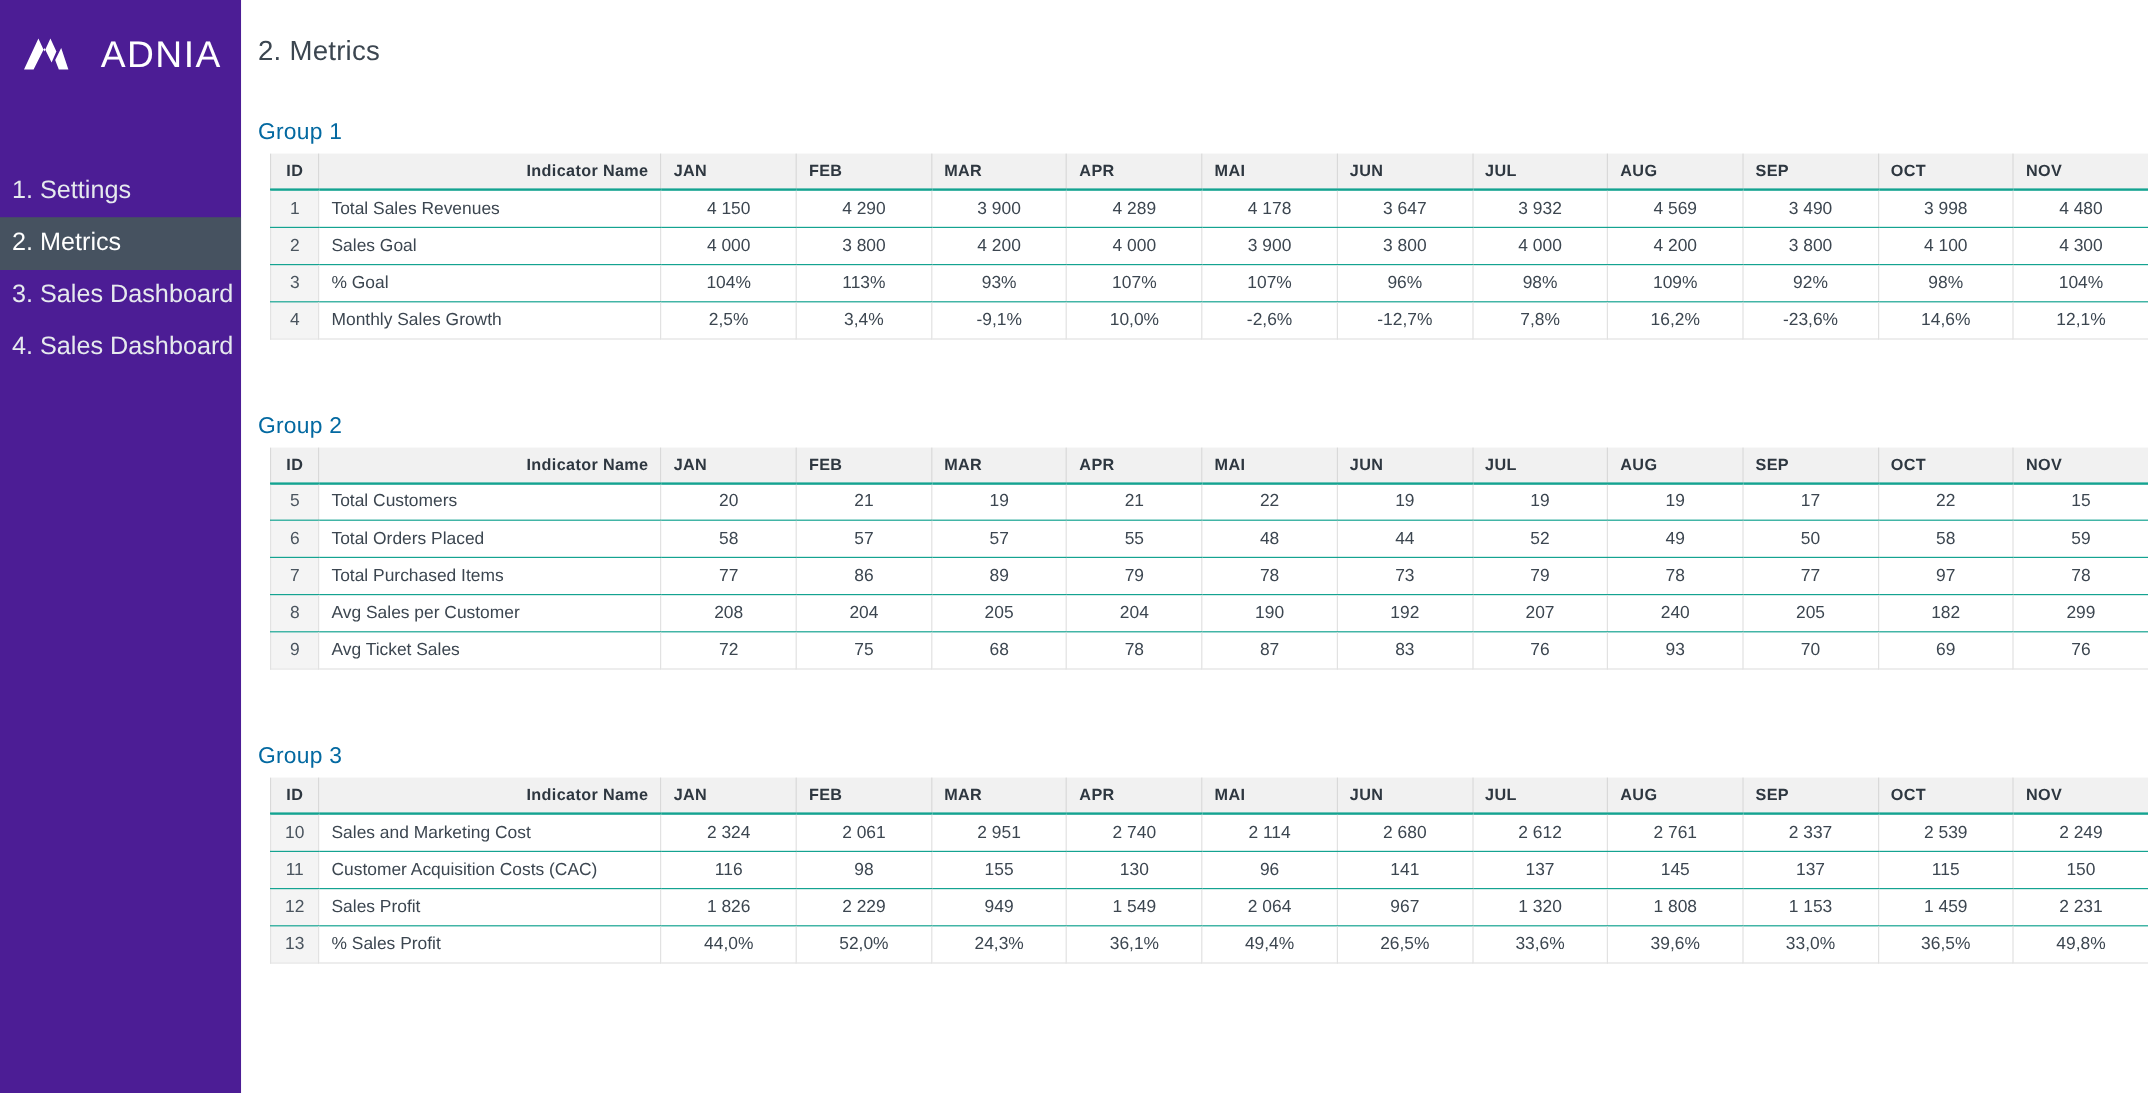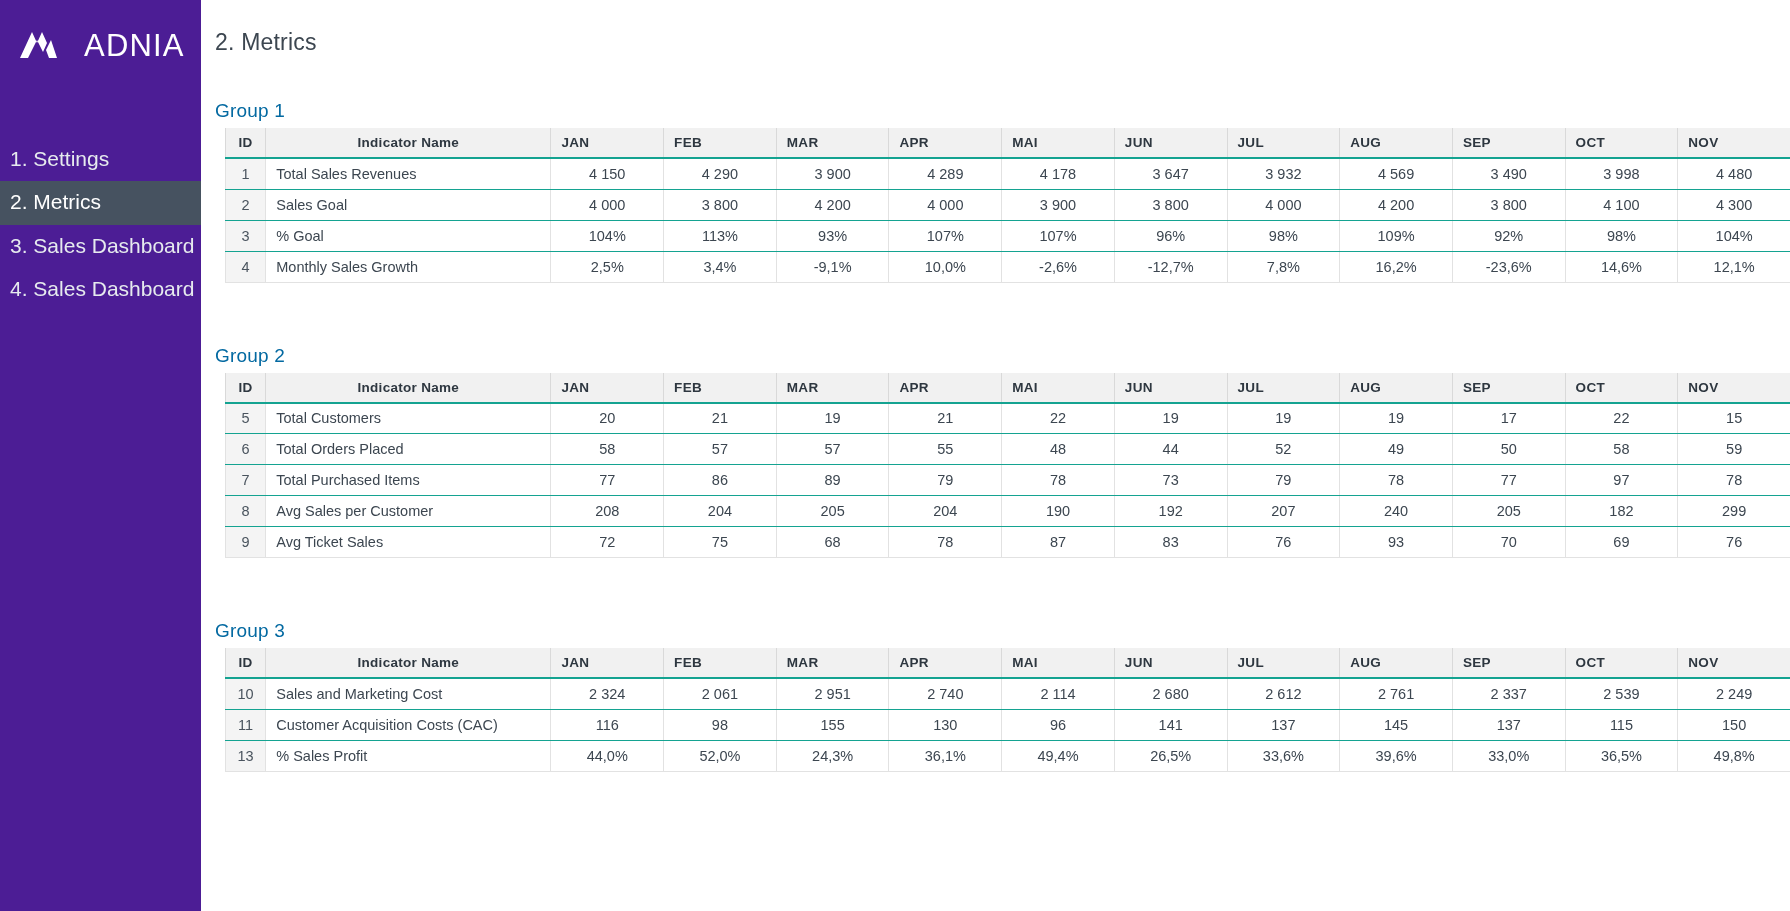--- a/index.html
+++ b/index.html
@@ -92,21 +92,21 @@
     color: #2e3740;
     height: 30px;
     padding: 0 10px;
     border-left: 1px solid #d9d9d9;
     border-right: 1px solid #d9d9d9;
     border-bottom: 2px solid #14a391;
     text-align: left;
     letter-spacing: .3px;
   }
   table.metrics thead th.th-id { text-align: center; padding: 0 4px; }
-  table.metrics thead th.th-name { text-align: center; padding-left: 10px; }
+  table.metrics thead th.th-name { text-align: right; padding-left: 10px; }
 
   table.metrics tbody td {
     height: 31px;
     padding: 0 10px;
     text-align: center;
     border-left: 1px solid #e2e2e2;
     border-right: 1px solid #e2e2e2;
     border-bottom: 1px solid #14a391;
     background: #ffffff;
     font-size: 14.5px;
@@ -444,20 +444,35 @@
               <td class="td-value">130</td>
               <td class="td-value">96</td>
               <td class="td-value">141</td>
               <td class="td-value">137</td>
               <td class="td-value">145</td>
               <td class="td-value">137</td>
               <td class="td-value">115</td>
               <td class="td-value">150</td>
             </tr>
             <tr>
+              <td class="td-id">12</td>
+              <td class="td-name">Sales Profit</td>
+              <td class="td-value">1 826</td>
+              <td class="td-value">2 229</td>
+              <td class="td-value">949</td>
+              <td class="td-value">1 549</td>
+              <td class="td-value">2 064</td>
+              <td class="td-value">967</td>
+              <td class="td-value">1 320</td>
+              <td class="td-value">1 808</td>
+              <td class="td-value">1 153</td>
+              <td class="td-value">1 459</td>
+              <td class="td-value">2 231</td>
+            </tr>
+            <tr>
               <td class="td-id">13</td>
               <td class="td-name">% Sales Profit</td>
               <td class="td-value">44,0%</td>
               <td class="td-value">52,0%</td>
               <td class="td-value">24,3%</td>
               <td class="td-value">36,1%</td>
               <td class="td-value">49,4%</td>
               <td class="td-value">26,5%</td>
               <td class="td-value">33,6%</td>
               <td class="td-value">39,6%</td>

